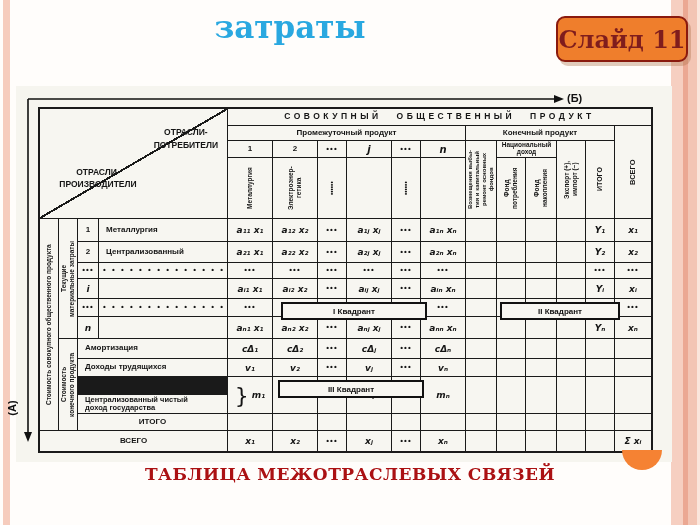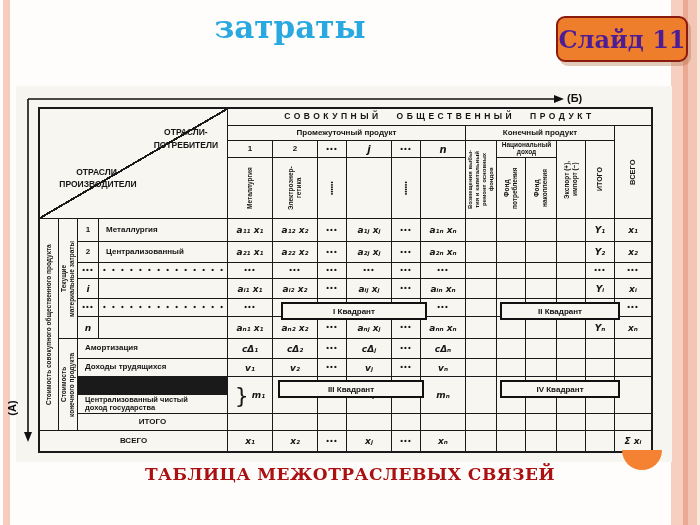--- a/index.html
+++ b/index.html
@@ -11,21 +11,21 @@
   .sR1{left:671px;width:12px;background:#f6cfc1;}
   .sR2{left:683px;width:5px;background:#eba893;}
   .sR3{left:688px;width:9px;background:#f3c5b4;}
   .sR4{left:697px;width:3px;background:#fbe6dc;}
   
   .title{position:absolute;left:40px;top:8px;width:500px;text-align:center;
          font:700 31px/39px "DejaVu Serif",serif;color:#2aa8e0;}
   
   .badge{position:absolute;left:556px;top:16px;width:128px;height:42px;background:#ef7e2c;
          border:2px solid #8a1a0e;border-radius:9px;display:flex;align-items:center;justify-content:center;
-         font:700 24px "DejaVu Serif",serif;color:#4c1d95;box-shadow:3px 4px 0 rgba(170,110,70,.35);}
+         font:700 24px "DejaVu Serif",serif;color:#7f1d1d;box-shadow:3px 4px 0 rgba(170,110,70,.35);}
   
   .caption{position:absolute;left:0;top:464px;width:700px;text-align:center;
            font:700 17px "DejaVu Serif",serif;color:#ab1113;letter-spacing:.5px;}
   
   .scan{position:absolute;left:16px;top:86px;width:656px;height:376px;background:#f6f5ef;}
   .diagram{position:absolute;left:0;top:88px;width:700px;height:392px;}
   .ar{position:absolute;left:0;top:0;}
   .blab{position:absolute;left:567px;top:4px;font:700 11px "Liberation Sans",sans-serif;color:#111;}
   .alab{position:absolute;left:4px;top:314px;font:700 11px "Liberation Sans",sans-serif;color:#111;
         transform:rotate(-90deg);}
@@ -290,18 +290,17 @@
     <div class="c" style="grid-area:16/11/17/12"></div>
     <div class="c" style="grid-area:16/12/17/13"></div>
     <div class="c" style="grid-area:16/13/17/14"></div>
     <div class="c" style="grid-area:16/14/17/15"></div>
     <div class="c" style="grid-area:16/15/17/16"></div>
     <div class="c m" style="grid-area:16/16/17/17">Σ xᵢ</div>
 
     <div class="q" style="left:241px;top:193px;width:142px;height:14px">I Квадрант</div>
     <div class="q" style="left:460px;top:193px;width:116px;height:14px">II Квадрант</div>
     <div class="q" style="left:238px;top:271px;width:142px;height:14px">III Квадрант</div>
-    <div class="q" style="left:460px;top:271px;width:116px;height:14px">IV Квадрант</div>
   </div>
 </div>
 
 <div class="caption">ТАБЛИЦА МЕЖОТРАСЛЕВЫХ СВЯЗЕЙ</div>
 <div class="half"></div>
 
 </body></html>

